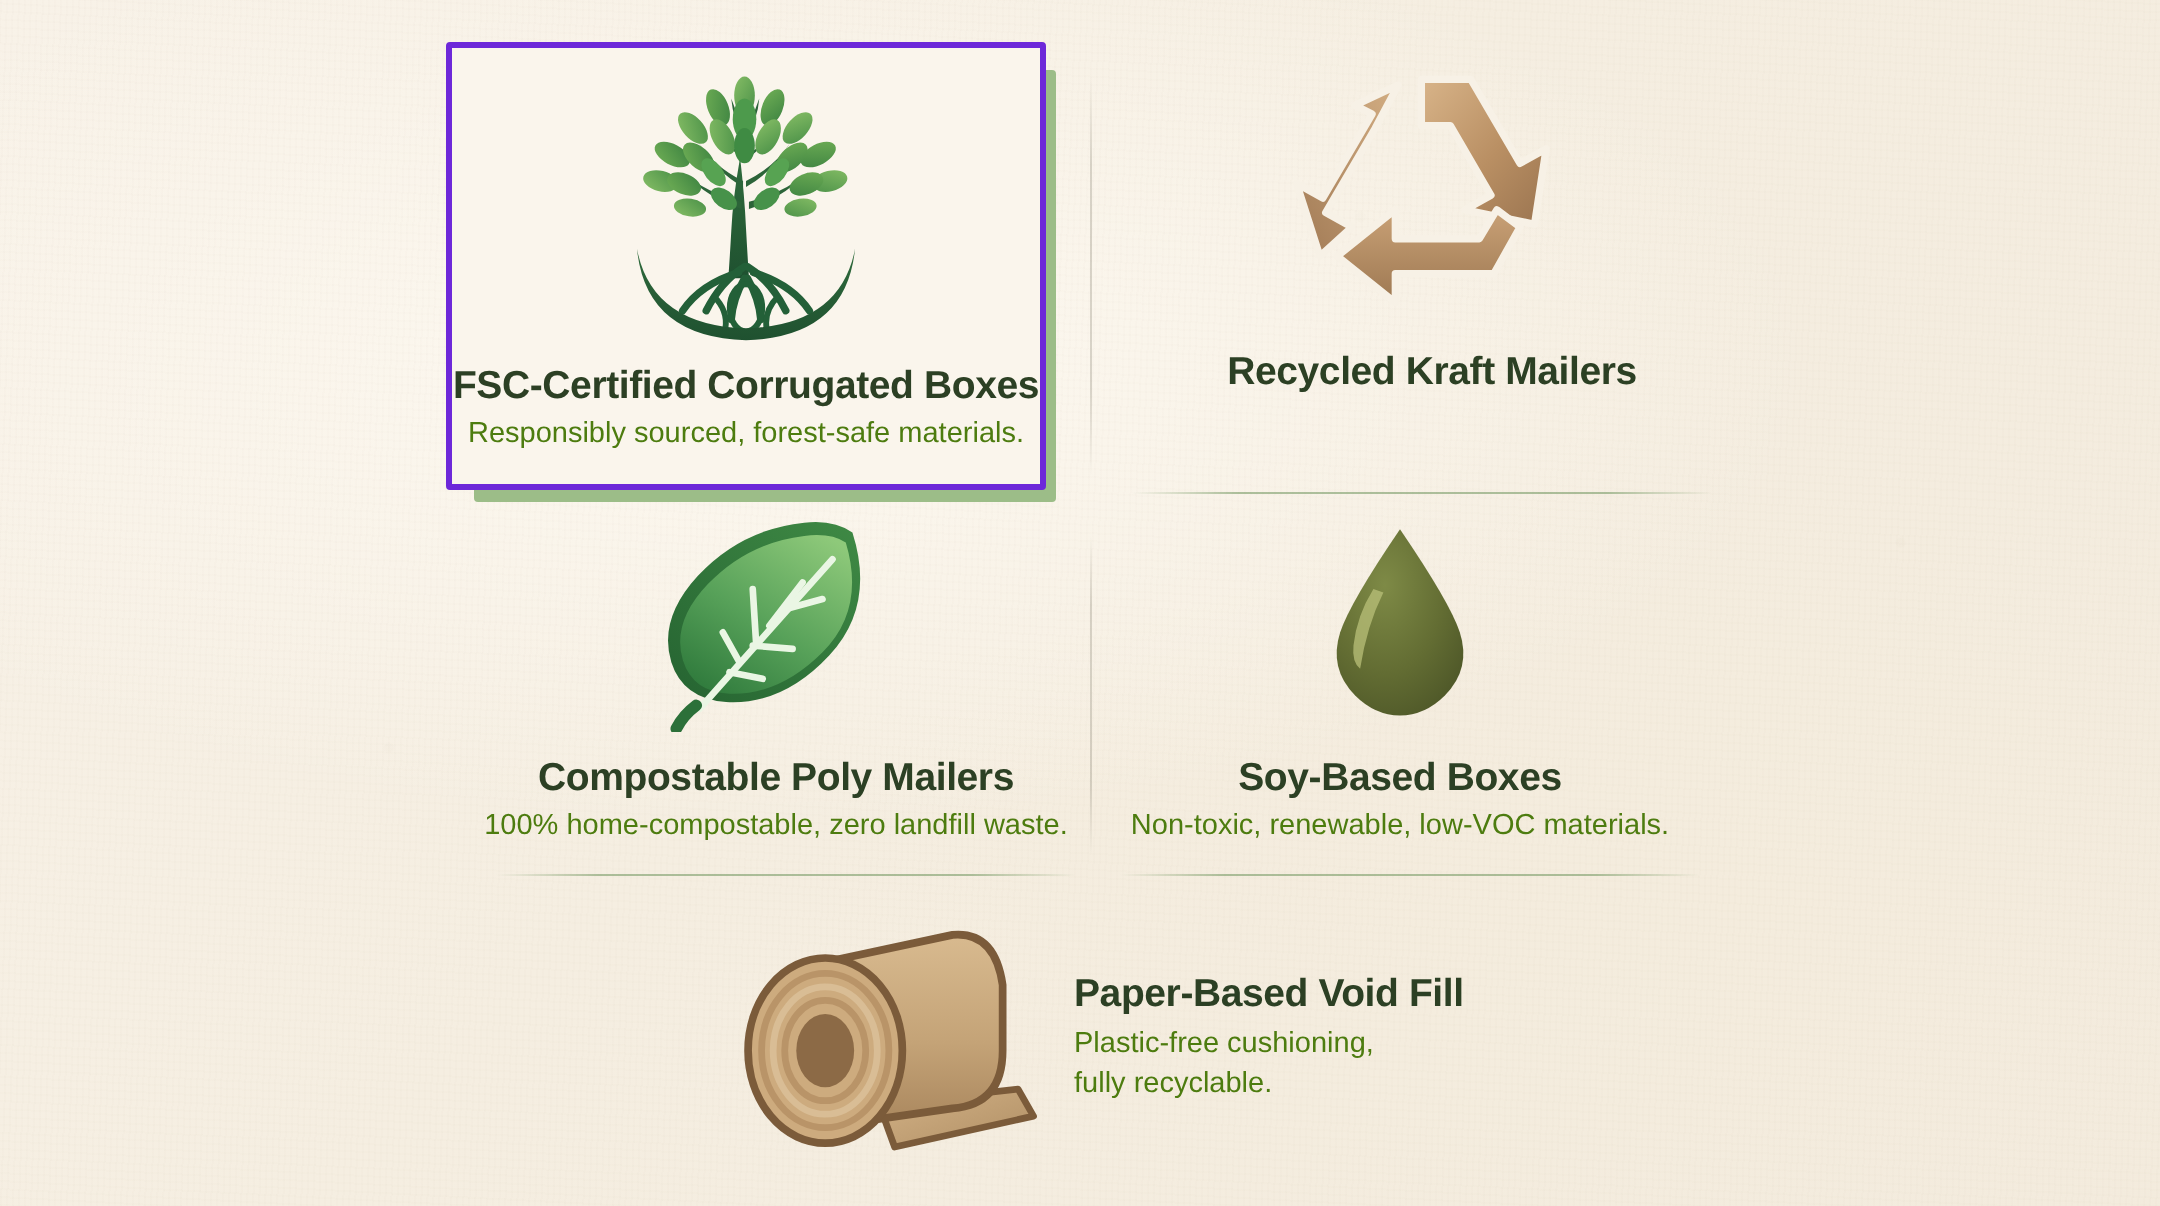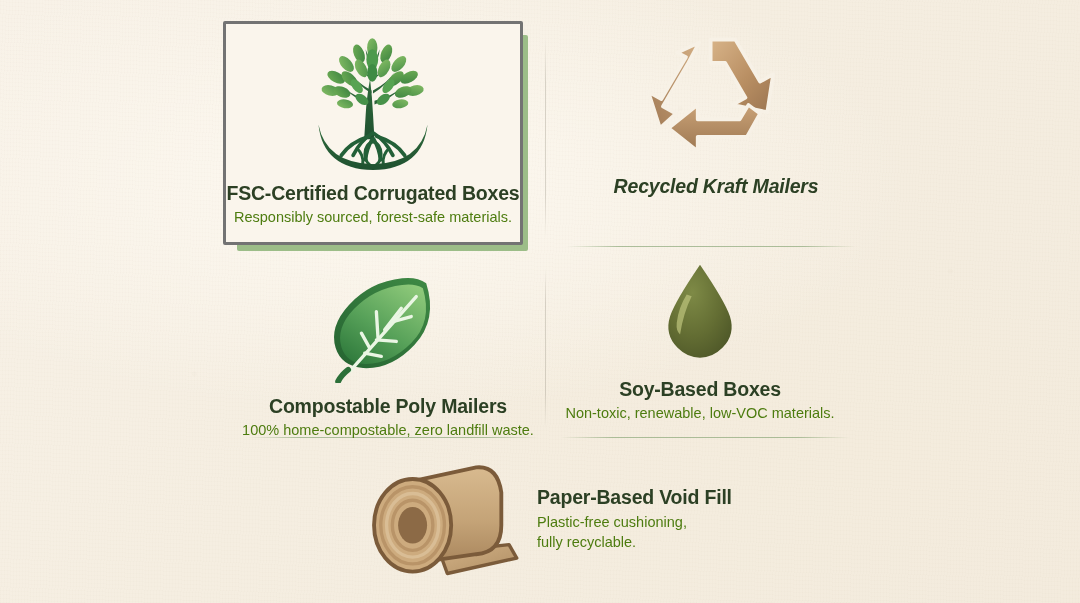--- a/index.html
+++ b/index.html
@@ -83,37 +83,37 @@
     background: #9cbd88;
     border-radius: 2px;
   }
 
   #card-fsc {
     left: 223px;
     top: 21px;
     width: 300px;
     height: 224px;
     background: #faf5ec;
-    border: 3px solid #737373;
+    border: 3px solid #6d28d9;
     border-radius: 2px;
     padding-top: 10px;
     justify-content: flex-start;
   }
   #card-fsc .card-icon { width: 150px; height: 140px; margin-top: 2px; }
   #card-fsc .card-title { font-size: 19.5px; margin-top: 6px; }
   #card-fsc .card-sub   { font-size: 14.5px; margin-top: 4px; }
 
   
   #card-kraft { left: 566px; top: 24px; width: 300px; }
   #card-kraft .card-icon { width: 145px; height: 140px; }
-  #card-kraft .card-title { font-size: 19.5px; margin-top: 11px; font-style: italic; }
+  #card-kraft .card-title { font-size: 19.5px; margin-top: 11px; }
   #card-kraft .card-sub   { font-size: 14.5px; margin-top: 4px; }
 
   
-  #card-compostable { left: 238px; top: 275px; width: 300px; justify-content: flex-end; }
+  #card-compostable { left: 238px; top: 258px; width: 300px; justify-content: flex-end; }
   #card-compostable .card-icon { width: 120px; height: 108px; }
   #card-compostable .card-title { font-size: 19.5px; margin-top: 12px; }
   #card-compostable .card-sub   { font-size: 14.5px; margin-top: 4px; }
 
   
   #card-soy { left: 550px; top: 258px; width: 300px; }
   #card-soy .card-icon { width: 120px; height: 108px; }
   #card-soy .card-title { font-size: 19.5px; margin-top: 12px; }
   #card-soy .card-sub   { font-size: 14.5px; margin-top: 4px; }
 

